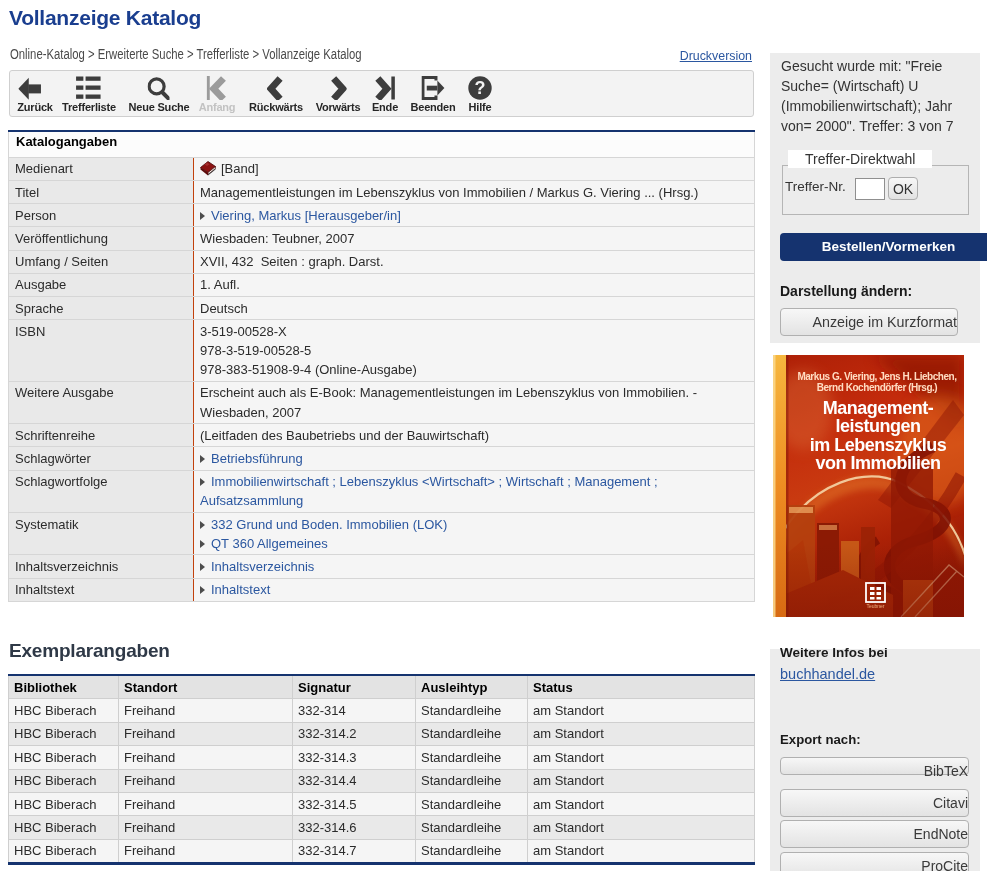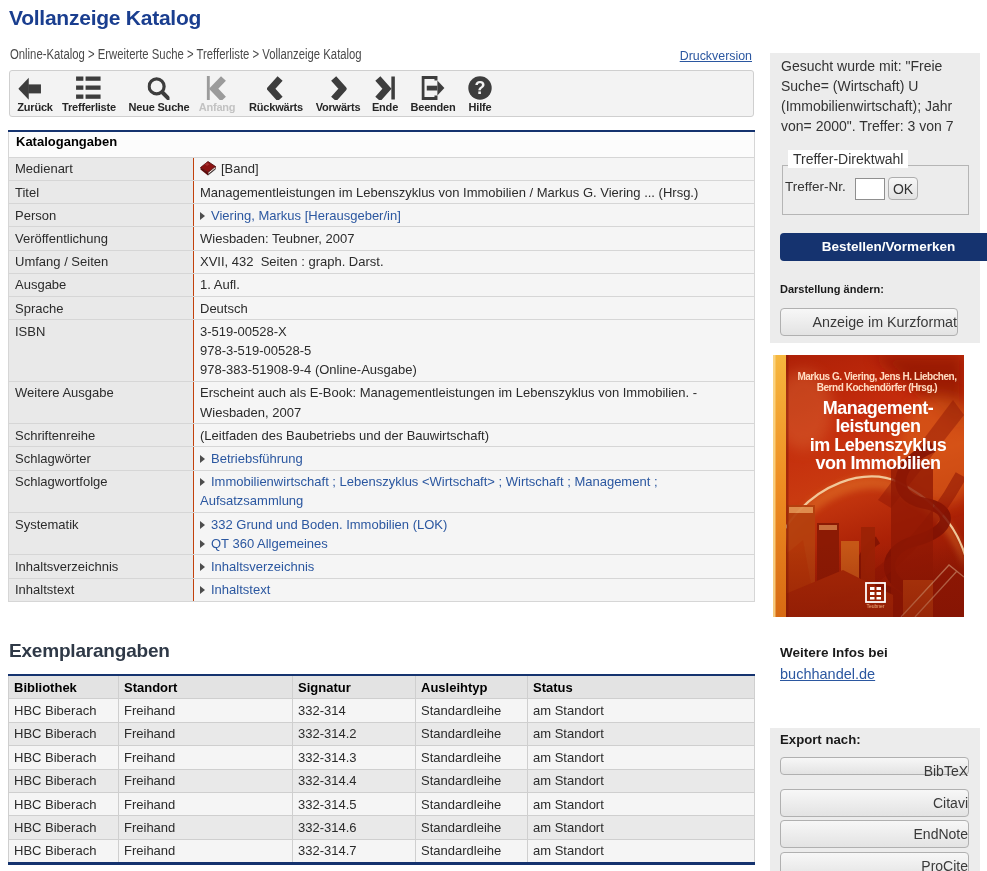--- a/index.html
+++ b/index.html
@@ -24,29 +24,29 @@
 .etab { position:absolute; left:8px; top:674px; width:747px; border-collapse:collapse; border-left:1px solid #cfcfcf; border-right:1px solid #cfcfcf; font-size:13px; color:#2b2b2b; }
 .etab td, .etab th { border-bottom:1px solid #cfcfcf; border-right:1px solid #cfcfcf; padding:1.6px 5px; line-height:19.2px; text-align:left; }
 .etab th { background:#e3e3e3; border-top:2.5px solid #15336f; font-weight:bold; color:#000; }
 .etab td:last-child, .etab th:last-child { border-right:none; }
 .etab tr.a td { background:#f5f5f5; }
 .etab tr.b td { background:#e9e9e9; }
 .etab tr:last-child td { border-bottom:3px solid #15336f; }
 .sidebar { position:absolute; left:770px; top:53px; width:210px; height:818px; background:#ececec; font-size:14px; color:#333; }
 .sinfo { padding:3px 8px 0 11px; line-height:20px; }
 .fieldset { position:absolute; left:12px; top:112px; width:187px; height:50px; border:1px solid #b5b5b5; }
-.fieldset .legend { position:absolute; left:5px; top:-16px; background:#fff; padding:1px 5px; font-size:14px; color:#333; }
+.fieldset .legend { position:absolute; left:5px; top:-16px; background:#fff; padding:1px 17px; font-size:14px; color:#333; }
 .fieldset .tn { position:absolute; left:2px; top:13px; font-size:13.5px; }
 .fieldset input { position:absolute; left:72px; top:11.5px; width:30px; height:22px; border:1px solid #8f8f8f; background:#fff; }
 .okbtn { position:absolute; left:105px; top:11px; width:30px; height:23px; background:linear-gradient(#f7f7f7,#e2e2e2); border:1px solid #adadad; border-radius:4px; font-size:14px; color:#333; text-align:center; line-height:22px; }
 .bluebtn { position:absolute; left:10px; top:180px; width:217px; height:28px; background:#15336f; border-radius:4px; color:#fff; font-size:13.5px; font-weight:bold; text-align:center; line-height:28px; }
-.daend { position:absolute; left:10px; top:230px; font-weight:bold; font-size:11px; color:#1a1a1a; }
+.daend { position:absolute; left:10px; top:230px; font-weight:bold; font-size:14px; color:#1a1a1a; }
 .graybtn { position:absolute; background:linear-gradient(#f7f7f7,#e3e3e3); border:1px solid #b0b0b0; border-radius:4px; color:#3a3a3a; font-size:14px; text-align:right; }
 .kurz { left:10px; top:255px; width:178px; height:28px; line-height:26px; font-size:14.3px; }
-.coverbox { position:absolute; left:0; top:290px; width:210px; height:385px; background:#fff; }
+.coverbox { position:absolute; left:0; top:290px; width:210px; height:306px; background:#fff; }
 .winfos { position:absolute; left:10px; top:592px; font-weight:bold; font-size:13.5px; color:#1a1a1a; }
 .buch { position:absolute; left:10px; top:613px; font-size:14.5px; text-decoration:underline; }
 .exportn { position:absolute; left:10px; top:679px; font-weight:bold; font-size:13.2px; color:#1a1a1a; }
 .eb1 { left:10px; top:704px; width:189px; height:18px; line-height:26px; }
 .eb2 { left:10px; top:735.5px; width:189px; height:28px; line-height:26px; }
 .eb3 { left:10px; top:767px; width:189px; height:28px; line-height:26px; }
 .eb4 { left:10px; top:798.5px; width:189px; height:28px; line-height:26px; }
 </style>
 </head>
 <body>

